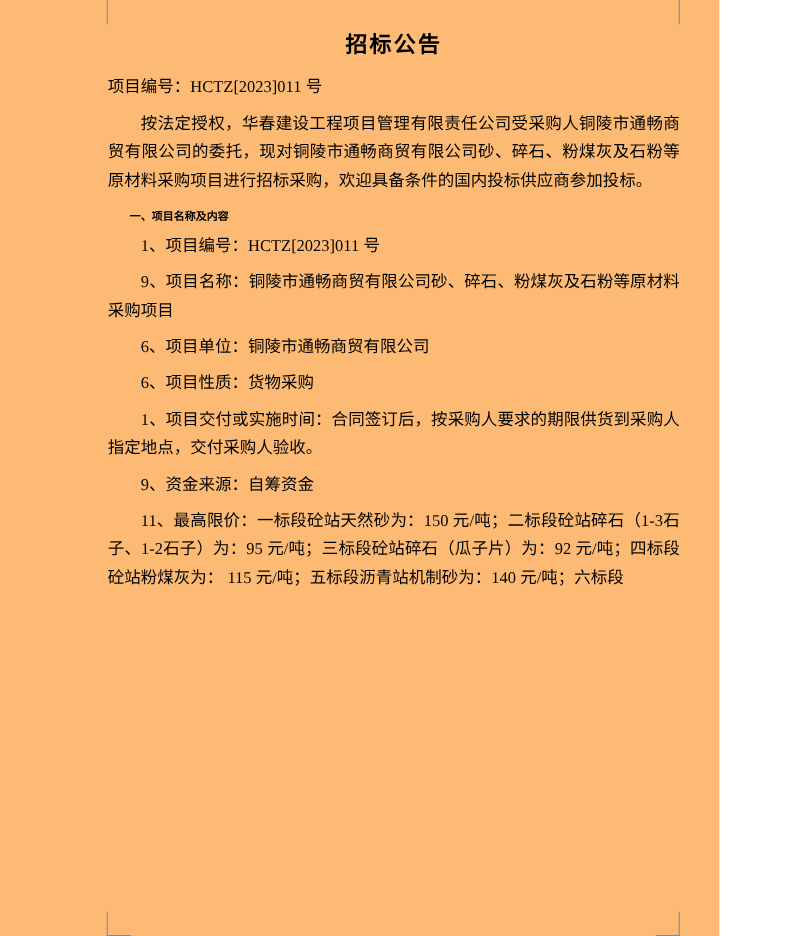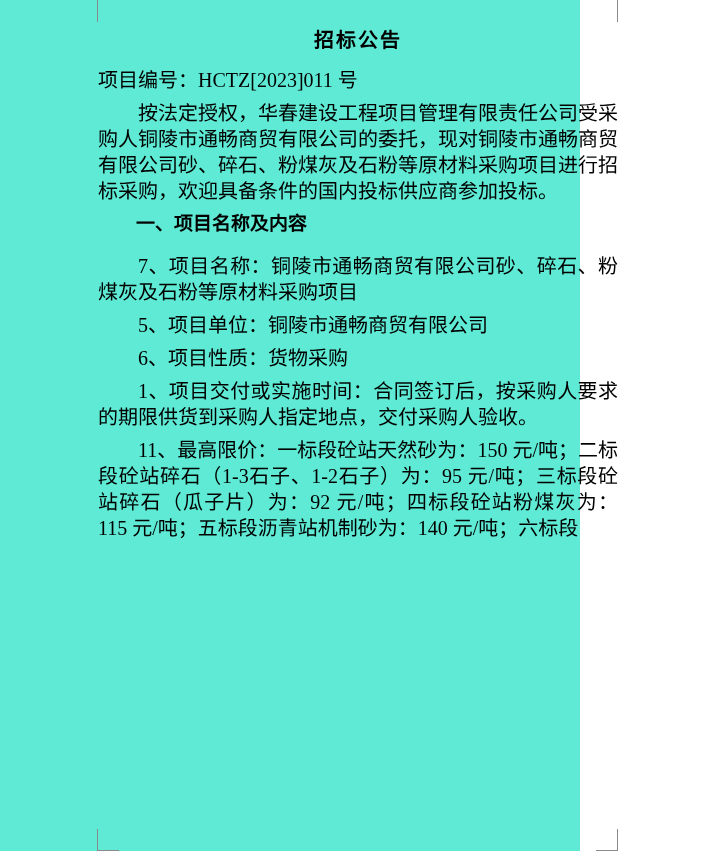--- a/index.html
+++ b/index.html
@@ -9,23 +9,23 @@
   }
   body {
     width: 716px;
     height: 851px;
     overflow: hidden;
     font-family: "Liberation Serif", "DejaVu Serif", serif;
     color: #000000;
   }
   .page {
     position: relative;
-    width: 580px;
+    width: 654px;
     height: 851px;
-    background: #5eead4;
+    background: #fdba74;
     box-sizing: border-box;
   }
   
   .mark {
     position: absolute;
     background: #8a8a8a;
   }
   .mark.v { width: 1px; height: 22px; }
   .mark.h { height: 1px; width: 22px; }
 
@@ -40,32 +40,32 @@
     text-align: center;
     font-size: 20px;
     font-weight: bold;
     letter-spacing: 2px;
     margin: 10px 0 14px 0;
     font-family: "Liberation Serif", "DejaVu Serif", serif;
   }
 
   p {
     margin: 0 0 7px 0;
-    font-size: 20px;
+    font-size: 15px;
     line-height: 26px;
     text-align: justify;
     text-justify: inter-ideograph;
   }
   .indent2 { text-indent: 2em; }
   .section-head {
     font-weight: bold;
     text-indent: 2em;
-    font-size: 19px;
+    font-size: 10px;
     line-height: 26px;
-    margin: 0 0 16px 0;
+    margin: 0 0 0 0;
   }
   .noindent { text-indent: 0; }
 </style>
 </head>
 <body>
 
 <div class="page">
 
   <div class="mark v" style="left:97px; top:0px;"></div>
   <div class="mark v" style="left:617px; top:0px;"></div>
@@ -77,20 +77,22 @@
   <div class="content">
 
     <div class="doc-title">招标公告</div>
 
     <p class="noindent">项目编号：HCTZ[2023]011 号</p>
 
     <p class="indent2">按法定授权，华春建设工程项目管理有限责任公司受采购人铜陵市通畅商贸有限公司的委托，现对铜陵市通畅商贸有限公司砂、碎石、粉煤灰及石粉等原材料采购项目进行招标采购，欢迎具备条件的国内投标供应商参加投标。</p>
 
     <p class="section-head">一、项目名称及内容</p>
 
-    <p class="indent2">7、项目名称：铜陵市通畅商贸有限公司砂、碎石、粉煤灰及石粉等原材料采购项目</p>
-    <p class="indent2">5、项目单位：铜陵市通畅商贸有限公司</p>
+    <p class="indent2">1、项目编号：HCTZ[2023]011 号</p>
+    <p class="indent2">9、项目名称：铜陵市通畅商贸有限公司砂、碎石、粉煤灰及石粉等原材料采购项目</p>
+    <p class="indent2">6、项目单位：铜陵市通畅商贸有限公司</p>
     <p class="indent2">6、项目性质：货物采购</p>
     <p class="indent2">1、项目交付或实施时间：合同签订后，按采购人要求的期限供货到采购人指定地点，交付采购人验收。</p>
+    <p class="indent2">9、资金来源：自筹资金</p>
     <p class="indent2">11、最高限价：一标段砼站天然砂为：150 元/吨；二标段砼站碎石（1-3石子、1-2石子）为：95 元/吨；三标段砼站碎石（瓜子片）为：92 元/吨；四标段砼站粉煤灰为： 115 元/吨；五标段沥青站机制砂为：140 元/吨；六标段</p>
 
   </div>
 </div>
 
 </body></html>

